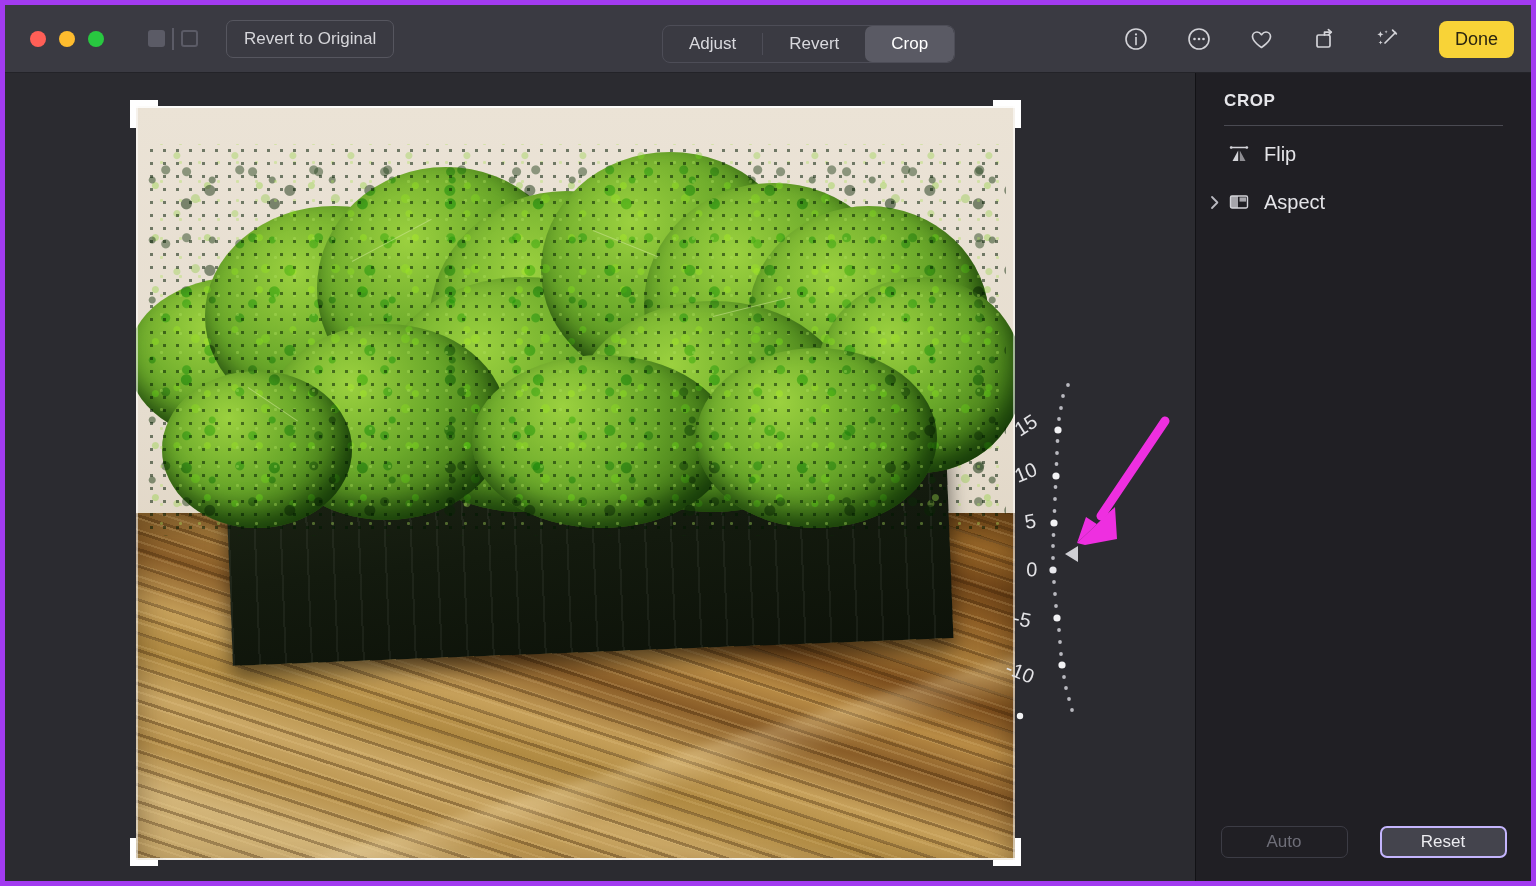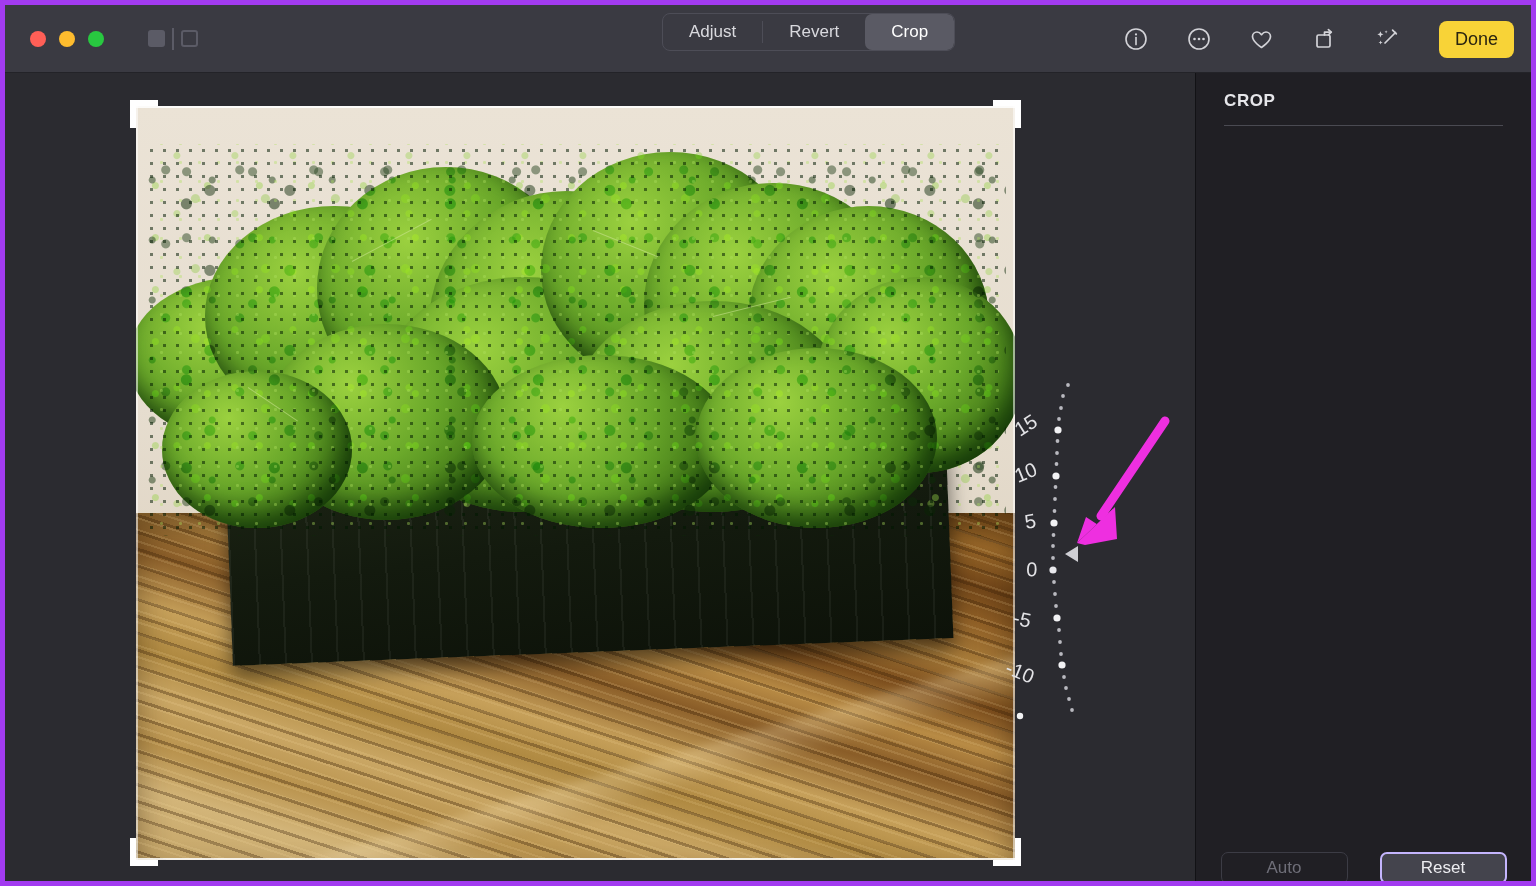--- a/index.html
+++ b/index.html
@@ -55,21 +55,21 @@
     border: 1px solid #56565f;
     border-radius: 7px;
     color: #d6d6da;
     font-size: 17px;
     background: transparent;
     white-space: nowrap;
   }
 
   
   .segmented {
-    position: absolute; left: 657px; top: 8px;
+    position: absolute; left: 657px; top: 20px;
     display: flex; align-items: center;
     border: 1px solid #4d4d57;
     border-radius: 8px;
     height: 38px;
     background: transparent;
     overflow: hidden;
   }
   .seg {
     padding: 0 26px; height: 100%;
     display: flex; align-items: center; justify-content: center;
@@ -302,21 +302,21 @@
   .sb-ic {
     width: 26px; height: 26px; margin-left: 2px;
     display: flex; align-items: center; justify-content: center;
     color: #d3d3d8;
   }
   .sb-label {
     color: #e4e4e8; font-size: 20px; margin-left: 12px;
   }
 
   .sb-footer {
-    position: absolute; left: 0; bottom: 2px;
+    position: absolute; left: 0; bottom: 28px;
     width: 100%;
     display: flex; justify-content: center; gap: 32px;
   }
   .fbtn {
     width: 127px; height: 32px;
     border-radius: 7px;
     font-size: 17px;
     display: flex; align-items: center; justify-content: center;
     font-family: "Liberation Sans", sans-serif;
   }
@@ -342,20 +342,21 @@
       <div class="light yellow"></div>
       <div class="light green"></div>
     </div>
 
     <div class="compare-toggle">
       <div class="cmp-box filled"></div>
       <div class="cmp-sep"></div>
       <div class="cmp-box outline"></div>
     </div>
 
+    <div class="revert-btn">Revert to Original</div>
 
     <div class="segmented">
       <div class="seg">Adjust</div>
       <div class="seg-div"></div>
       <div class="seg">Revert</div>
       <div class="seg active">Crop</div>
     </div>
 
     <div class="tools">
       <div class="tool-ic">
@@ -497,21 +498,49 @@
         <polygon points="22,140 58,106 57,131 31,114" fill="#ee2fe0"></polygon>
         <polygon points="22,140 60,104 62,136 30,142" fill="#ee2fe0"></polygon>
       </svg>
     </div>
   </div>
 
   <div class="sidebar">
     <div class="sb-title">CROP</div>
     <div class="sb-divider"></div>
 
-
+    <div class="sb-row">
+      <div class="sb-chevron"></div>
+      <div class="sb-ic">
+        <svg width="22" height="22" viewBox="0 0 22 22" fill="none" stroke="currentColor" stroke-width="1.4">
+          <path d="M2.5 4.5h17" stroke-linecap="round"></path>
+          <circle cx="3.2" cy="4.5" r="1.3" fill="currentColor" stroke="none"></circle>
+          <circle cx="18.8" cy="4.5" r="1.3" fill="currentColor" stroke="none"></circle>
+          <path d="M10.2 7.5L4.5 18h5.7z" fill="currentColor" stroke="none"></path>
+          <path d="M11.8 7.5L17.5 18h-5.7z" fill="currentColor" stroke="none" opacity=".62"></path>
+        </svg>
+      </div>
+      <div class="sb-label">Flip</div>
+    </div>
+
+    <div class="sb-row">
+      <div class="sb-chevron">
+        <svg width="10" height="15" viewBox="0 0 10 15" fill="none" stroke="currentColor" stroke-width="1.8" stroke-linecap="round" stroke-linejoin="round">
+          <path d="M2 2l5.4 5.5L2 13"></path>
+        </svg>
+      </div>
+      <div class="sb-ic">
+        <svg width="22" height="22" viewBox="0 0 22 22" fill="none" stroke="currentColor" stroke-width="1.4">
+          <rect x="2.5" y="5" width="17" height="12" rx="1.4"></rect>
+          <rect x="2.5" y="5" width="7.5" height="12" fill="currentColor" stroke="none" opacity=".75"></rect>
+          <rect x="11.5" y="6.4" width="6.6" height="4.2" fill="currentColor" stroke="none" opacity=".75"></rect>
+        </svg>
+      </div>
+      <div class="sb-label">Aspect</div>
+    </div>
 
     <div class="sb-footer">
       <div class="fbtn auto">Auto</div>
       <div class="fbtn reset">Reset</div>
     </div>
   </div>
 
 </div>
 
 </body></html>

